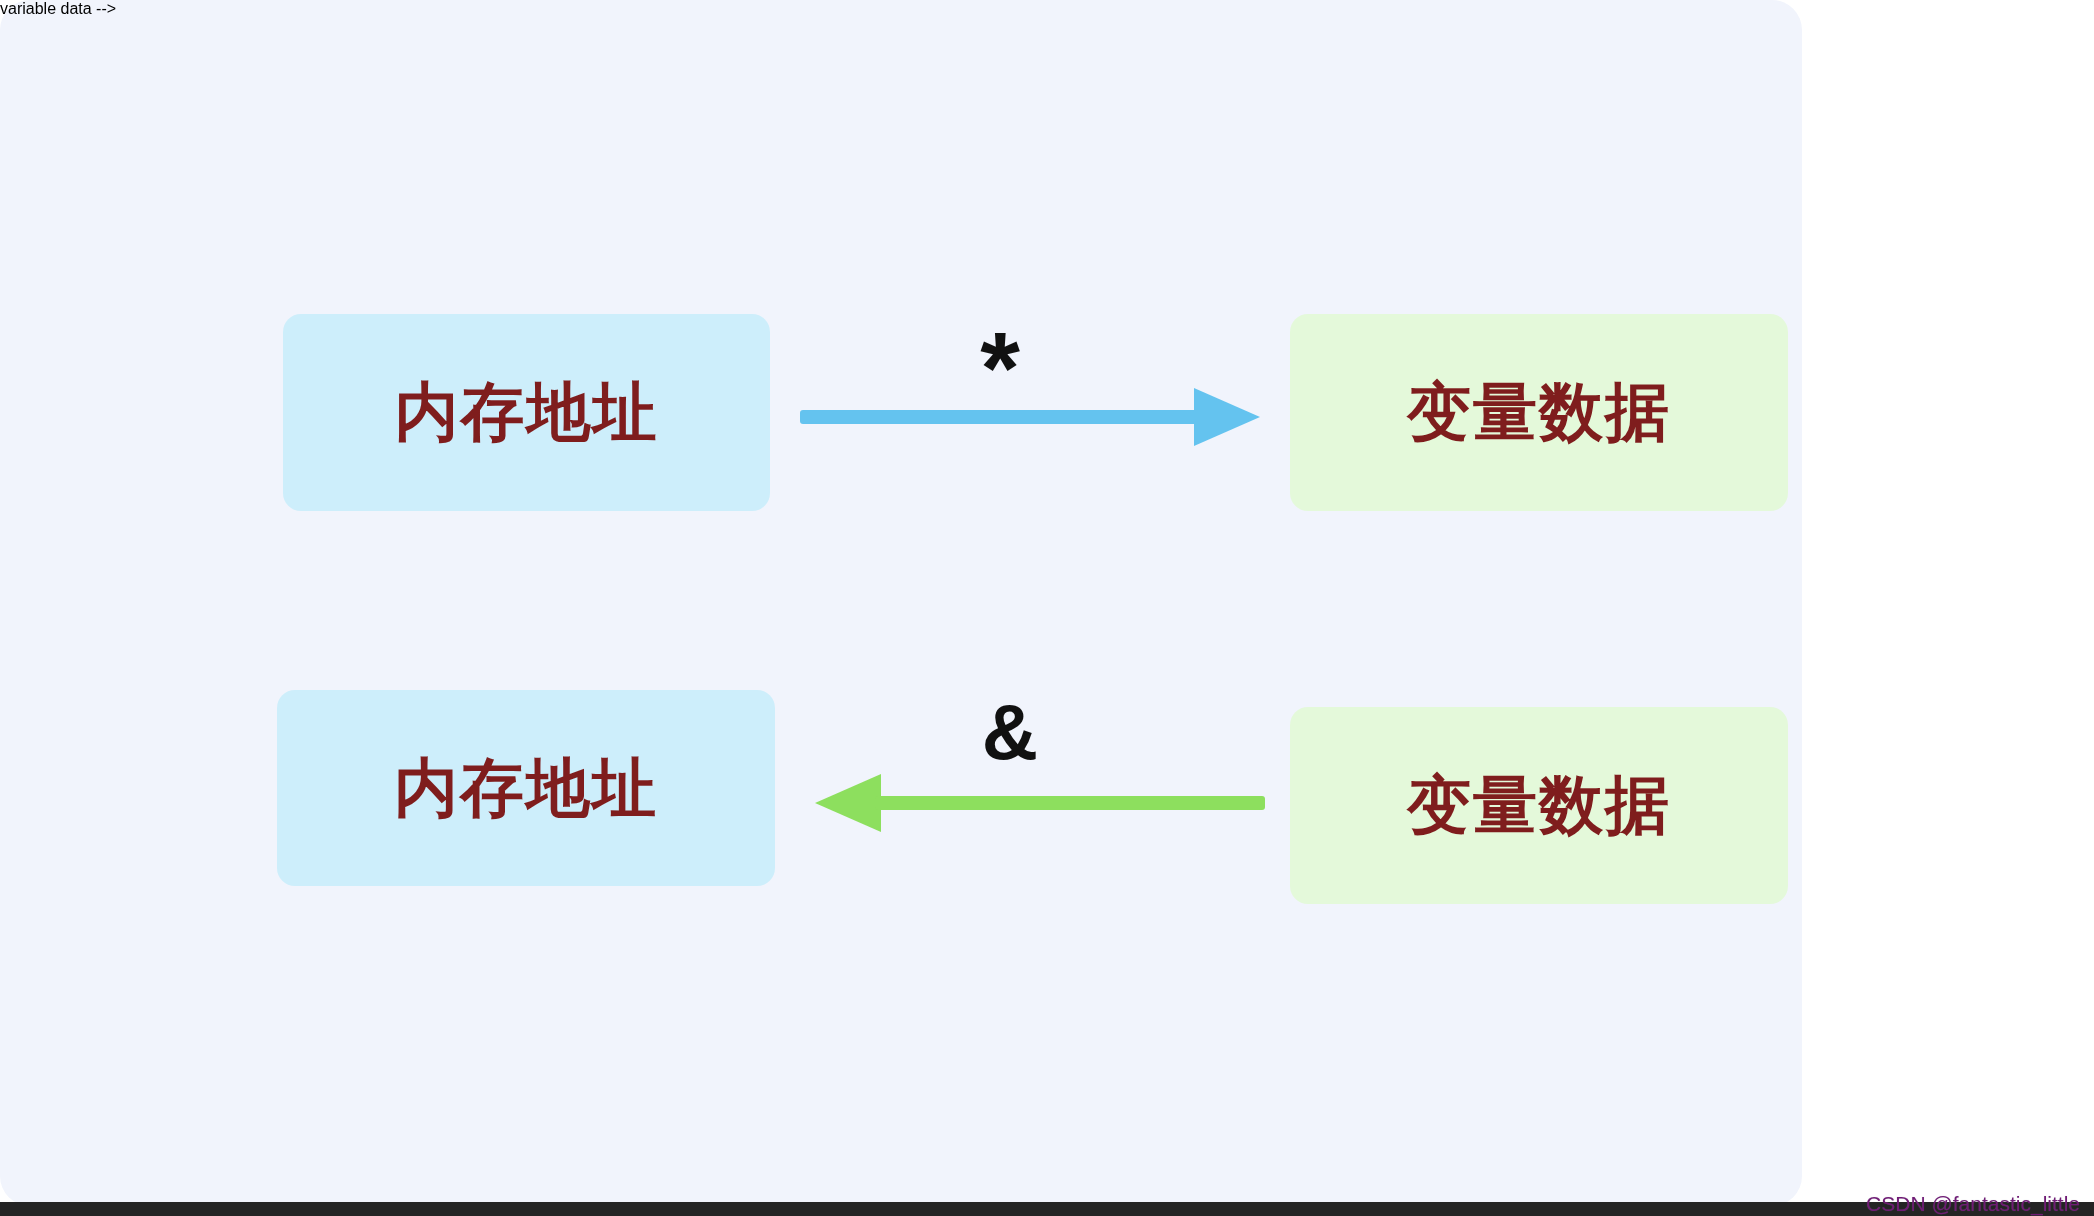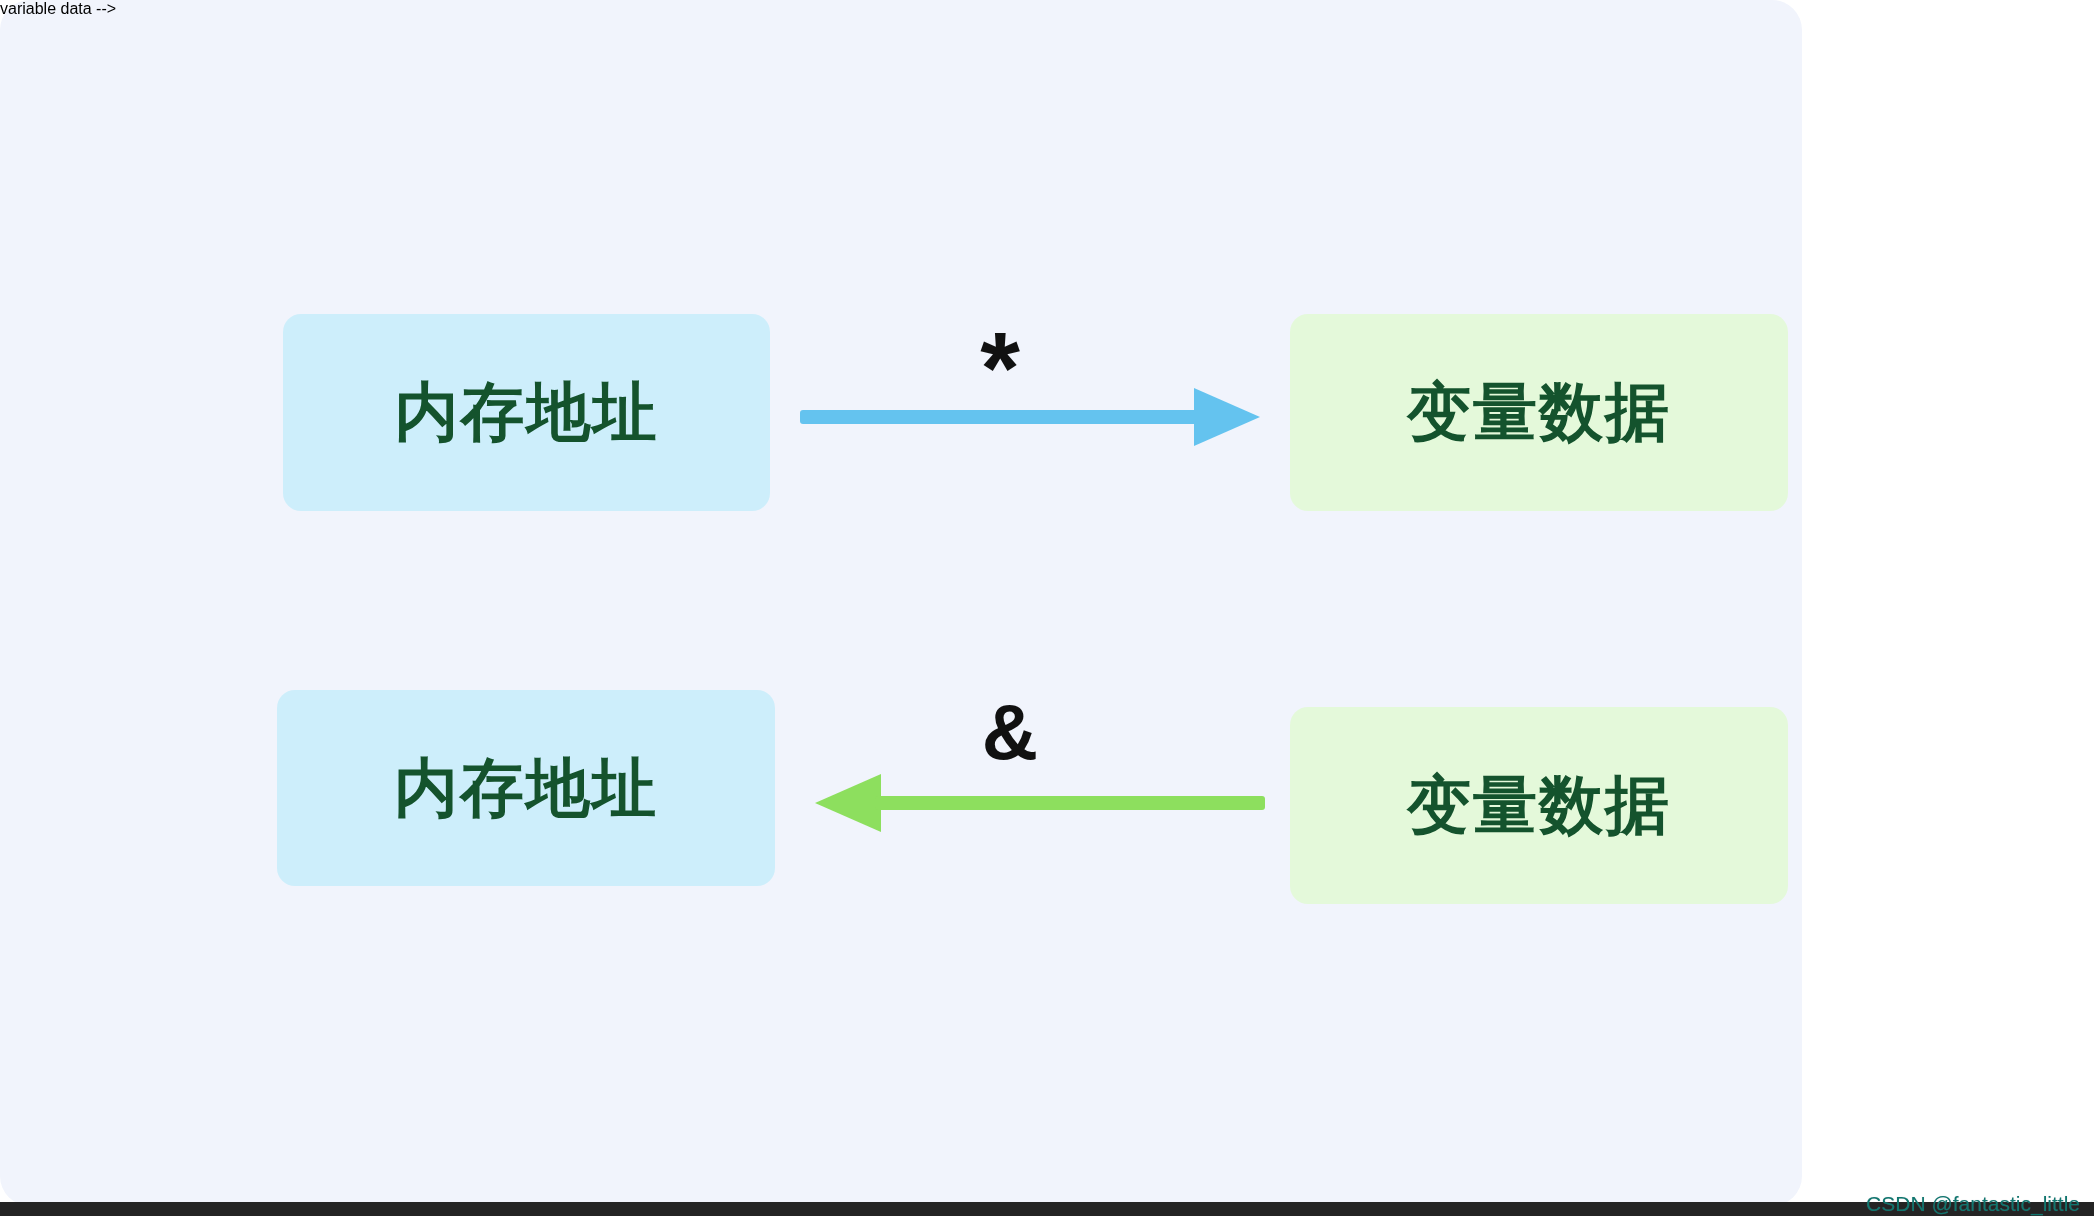--- a/index.html
+++ b/index.html
@@ -20,21 +20,21 @@
     width: 1802px; height: 1206px;
     background: var(--canvas-bg, #f1f4fc);
     border-radius: 30px;
   }
   .box {
     position: absolute;
     display: flex; align-items: center; justify-content: center;
     border-radius: 18px;
     font-size: 64px;
     font-weight: 600;
-    color: #14532d;
+    color: #7f1d1d;
     letter-spacing: 2px;
   }
   .box-addr-1 { left: 283px;  top: 314px; width: 487px; height: 197px; background: var(--address-box, #cdeefb); }
   .box-data-1 { left: 1290px; top: 314px; width: 498px; height: 197px; background: var(--data-box, #e4f9da); }
   .box-addr-2 { left: 277px;  top: 690px; width: 498px; height: 196px; background: var(--address-box, #cdeefb); }
   .box-data-2 { left: 1290px; top: 707px; width: 498px; height: 197px; background: var(--data-box, #e4f9da); }
 
   .arrow-svg { position: absolute; display: block; }
   .arrow-1 { left: 800px; top: 379px; }
   .arrow-2 { left: 815px; top: 765px; }
@@ -45,21 +45,21 @@
     font-weight: 700;
     color: #111111;
   }
   .op-1 { left: 935px; top: 322px; width: 130px; font-size: 102px; line-height: 92px; }
   .op-2 { left: 945px; top: 694px; width: 130px; font-size: 78px;  line-height: 76px; }
 
   .watermark {
     position: absolute;
     right: 14px; bottom: 0px;
     font-size: 21px;
-    color: #0f766e;
+    color: #701a75;
     text-shadow: 0 0 1px rgba(120,124,140,0.35);
     z-index: 3;
     white-space: nowrap;
   }
 </style>
 </head>
 <body>
 
 <div class="canvas">
 

